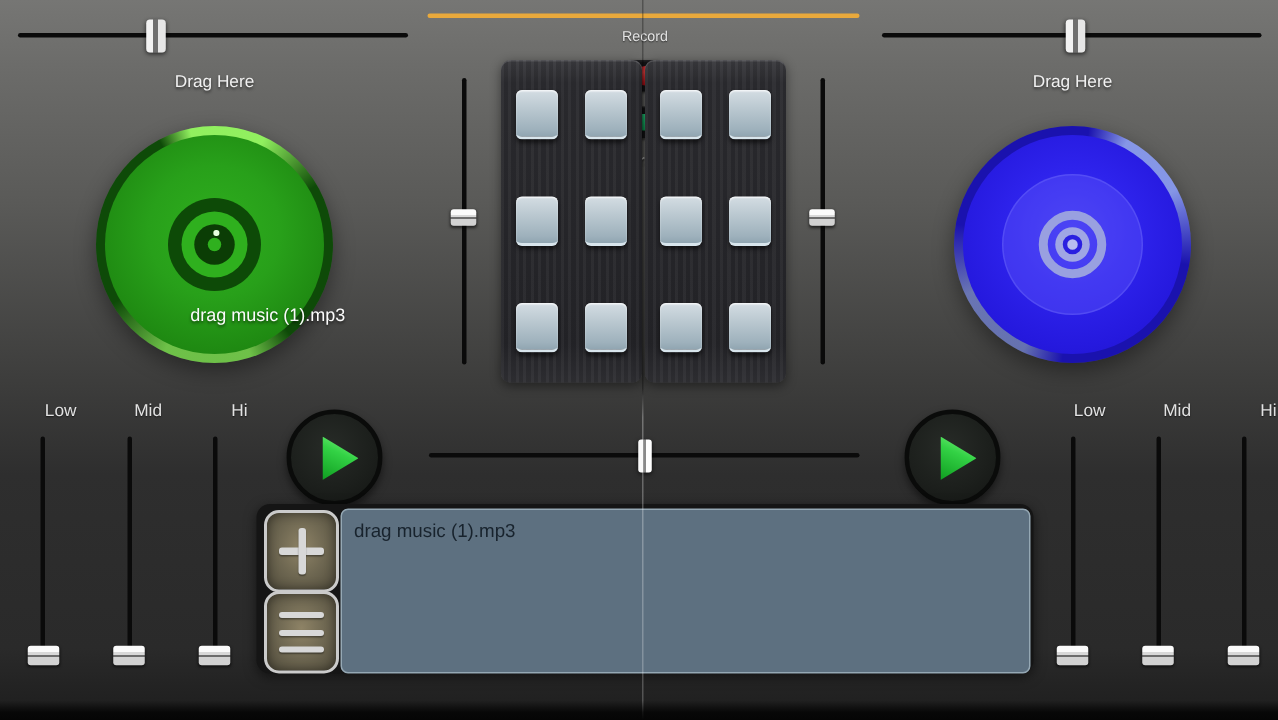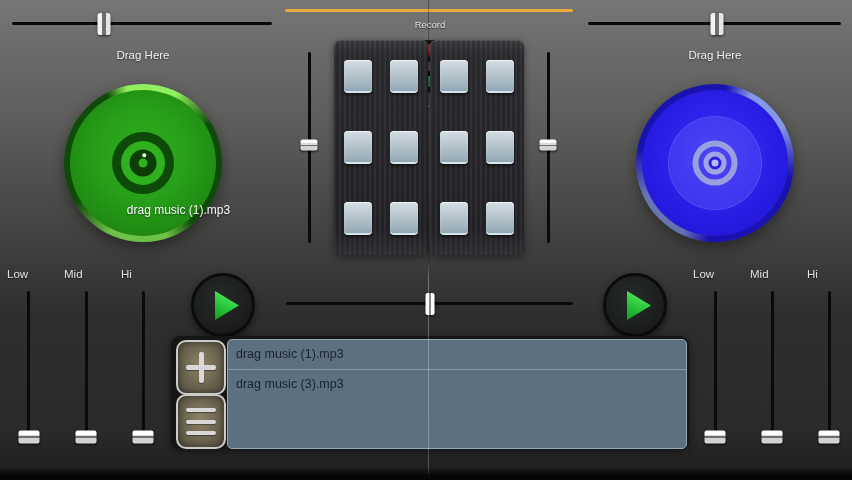--- a/index.html
+++ b/index.html
@@ -35,21 +35,21 @@
     background:linear-gradient(90deg,#fafafa 0 38%,#8a8a8a 38% 60%,#ffffff 60% 100%);
     box-shadow:0 1px 3px rgba(0,0,0,.65);cursor:grab;}
   
   .vtrack{position:absolute;width:3px;background:#0a0a0a;border-radius:2px;cursor:pointer;}
   .vhandle{position:absolute;left:50%;width:17px;height:11px;transform:translate(-50%,-50%);border-radius:2px;
     background:linear-gradient(180deg,#fbfbfb 0 32%,#d9d9d9 32% 46%,#6d6d6d 46% 60%,#d2d2d2 60% 100%);
     box-shadow:0 1px 2px rgba(0,0,0,.6);cursor:grab;}
   .vhandle.eq{width:21px;height:13px;}
   .pitch{top:52px;height:191px;}
   .eqtrack{top:291px;height:152px;}
-  .eq-label{position:absolute;top:268px;width:44px;text-align:left;font-size:11.5px;color:#e2e2e2;
+  .eq-label{position:absolute;top:268px;width:44px;text-align:right;font-size:11.5px;color:#e2e2e2;
     text-shadow:0 1px 1px rgba(0,0,0,.6);}
   
   .drag-hint{position:absolute;top:49px;width:120px;text-align:center;font-size:11.5px;color:#f1f1f1;
     text-shadow:0 1px 2px rgba(0,0,0,.55);}
   .disc{position:absolute;top:84px;width:158px;height:158px;border-radius:50%;cursor:grab;
     box-shadow:0 5px 14px rgba(0,0,0,.4);}
   .disc .rim,.disc .body,.disc .cring{position:absolute;border-radius:50%;}
   .disc .rim{inset:0;}
   .disc .body{inset:6px;}
   .cring{left:50%;top:50%;transform:translate(-50%,-50%);}
@@ -229,19 +229,18 @@
     </div>
     <div class="side-btn menu">
       <div class="menu-icon">
           <span></span>
           <span></span>
           <span></span>
         </div>
     </div>
     <div class="track-list">
       <div class="track-row">drag music (1).mp3</div>
-      <div class="track-row">drag music (3).mp3</div>
     </div>
   </div>
 
   <div class="divider"></div>
   <div class="bottom-shade"></div>
 </div>
 
 </body></html>

